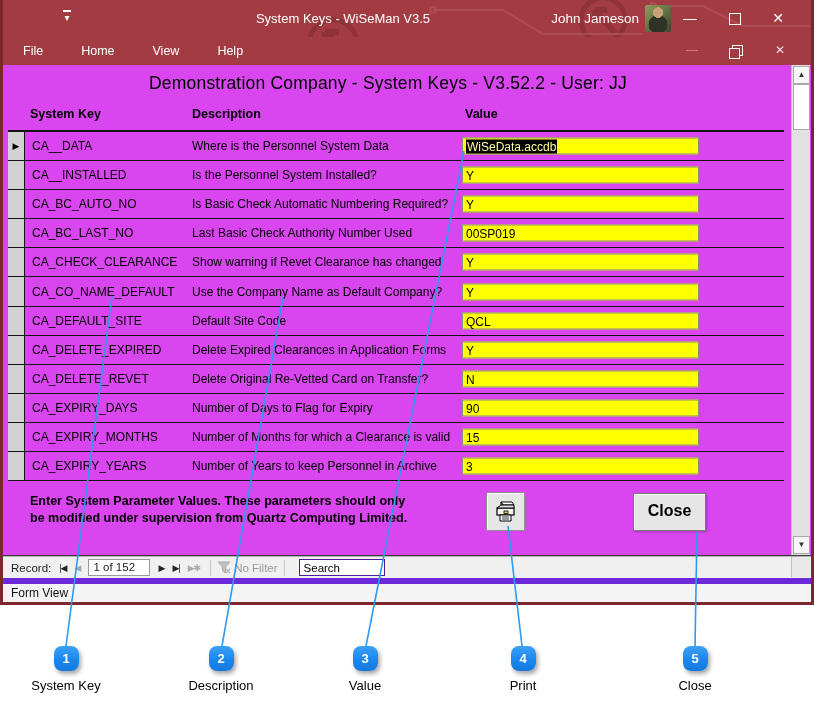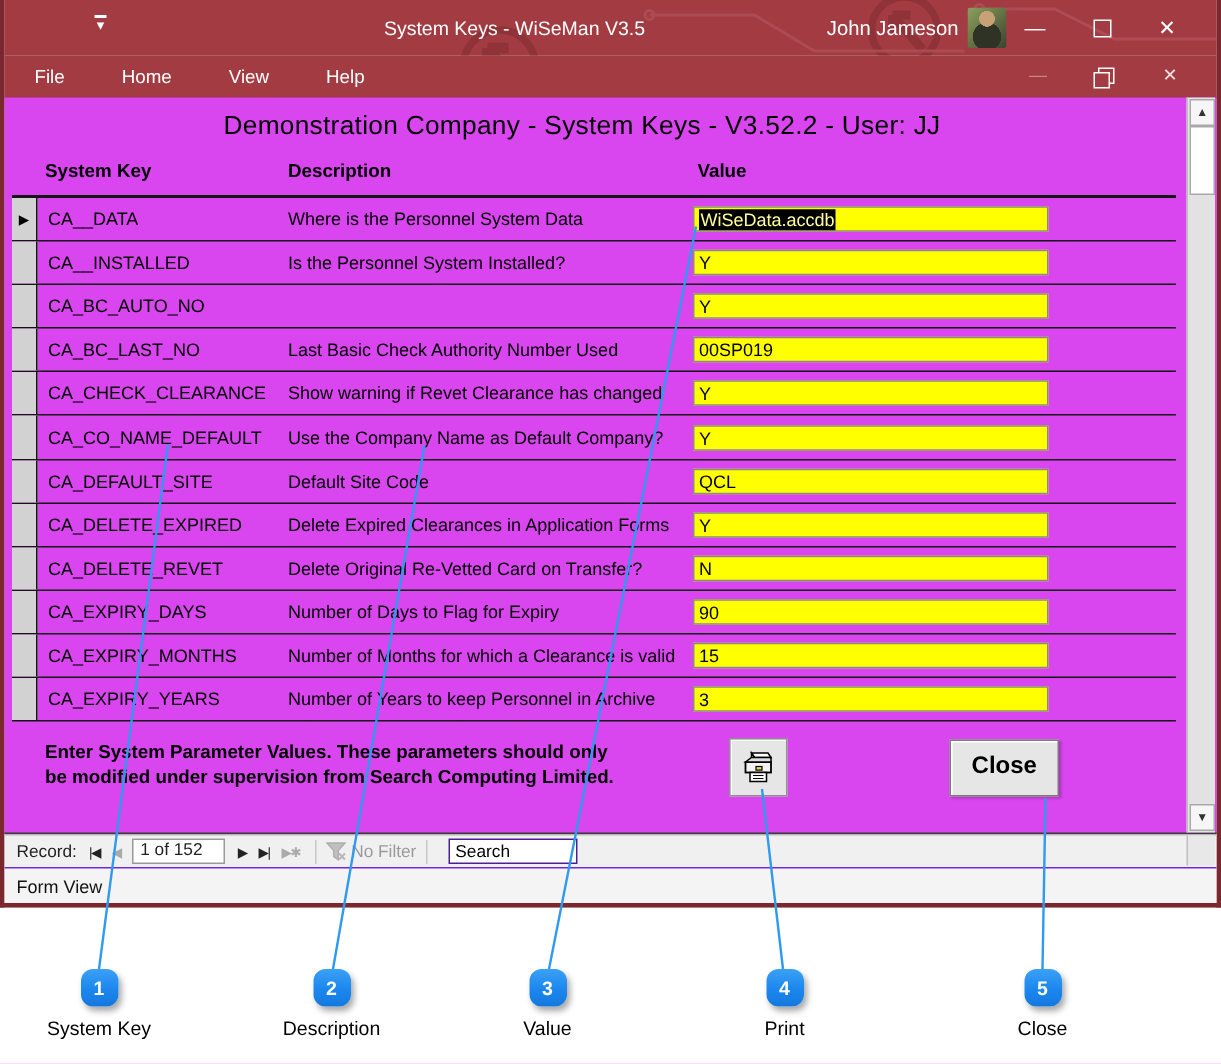--- a/index.html
+++ b/index.html
@@ -66,21 +66,21 @@
   .navglyph{font-size:9px;color:#222;margin:0 4px;letter-spacing:-1px;}
   .navglyph.disabled{color:#aaa;}
   #record-pos{width:56px;height:15px;background:#fff;border:1px solid #9a9a9a;font-size:11.5px;line-height:15px;padding-left:4px;margin:0 4px;}
   .vsep{width:1px;height:16px;background:#c8c8c8;margin:0 6px;}
   #no-filter{color:#9a9a9a;margin-left:2px;}
   #search-input{width:80px;height:15px;border:1px solid #4c1d95;background:#fff;font-size:11.5px;font-family:"Liberation Sans",sans-serif;
                 padding:0 0 0 4px;margin-left:8px;color:#000;}
   #nav-corner{position:absolute;right:1px;top:557px;width:18px;height:20px;background:#e8e8e8;border-left:1px solid #c0c0c0;}
 
   
-  #status-bar{position:absolute;left:0;top:578px;width:808px;height:24px;background:#f4f4f4;border-top:1px solid #6d28d9;
+  #status-bar{position:absolute;left:0;top:578px;width:808px;height:24px;background:#f4f4f4;border-top:6px solid #6d28d9;
               display:flex;align-items:center;font-size:12px;color:#111;box-sizing:border-box;}
   #status-left{margin-left:8px;}
   #status-right{margin-left:auto;display:flex;gap:34px;margin-right:10px;}
 
   
   #overlay{position:absolute;left:0;top:0;width:814px;height:709px;pointer-events:none;z-index:40;}
   .badge{position:absolute;width:25px;height:25px;border-radius:8px;
          background:linear-gradient(180deg,#3ba1f5 0%,#1b87ee 55%,#1478dd 100%);
          box-shadow:2px 3px 4px rgba(0,0,0,.35);
          color:#fff;font-size:13px;font-weight:bold;text-align:center;line-height:25px;z-index:41;}
@@ -150,20 +150,21 @@
           </div>
           <div class="row">
             <div class="row-selector"></div>
             <span class="cell-key">CA__INSTALLED</span>
             <span class="cell-desc">Is the Personnel System Installed?</span>
             <span class="cell-value">Y</span>
           </div>
           <div class="row">
             <div class="row-selector"></div>
             <span class="cell-key">CA_BC_AUTO_NO</span>
+            <span class="cell-desc">Is Basic Check Automatic Numbering Required?</span>
             <span class="cell-value">Y</span>
           </div>
           <div class="row">
             <div class="row-selector"></div>
             <span class="cell-key">CA_BC_LAST_NO</span>
             <span class="cell-desc">Last Basic Check Authority Number Used</span>
             <span class="cell-value">00SP019</span>
           </div>
           <div class="row">
             <div class="row-selector"></div>
@@ -210,21 +211,21 @@
           <div class="row">
             <div class="row-selector"></div>
             <span class="cell-key">CA_EXPIRY_YEARS</span>
             <span class="cell-desc">Number of Years to keep Personnel in Archive</span>
             <span class="cell-value">3</span>
           </div>
         </div>
 
       <div id="footer-note">
         <div>Enter System Parameter Values. These parameters should only</div>
-        <div>be modified under supervision from Search Computing Limited.</div>
+        <div>be modified under supervision from Quartz Computing Limited.</div>
       </div>
 
       <div id="print-button">
         <svg width="26" height="24" viewBox="0 0 26 24">
           <polygon points="8,2 19,2 21,5 10,5" fill="#ffffff" stroke="#000" stroke-width="1"></polygon>
           <polygon points="8,2 10,5 10,8 8,5" fill="#e8e8e8" stroke="#000" stroke-width="1"></polygon>
           <rect x="4" y="8" width="17" height="7" fill="#f2f2f2" stroke="#000" stroke-width="1.2"></rect>
           <polygon points="4,8 8,5 21,5 21,8" fill="#dddddd" stroke="#000" stroke-width="1"></polygon>
           <rect x="11" y="11" width="4" height="2.4" fill="#e8d44d" stroke="#000" stroke-width="0.8"></rect>
           <polygon points="7,15 18,15 18,21 7,21" fill="#ffffff" stroke="#000" stroke-width="1"></polygon>

